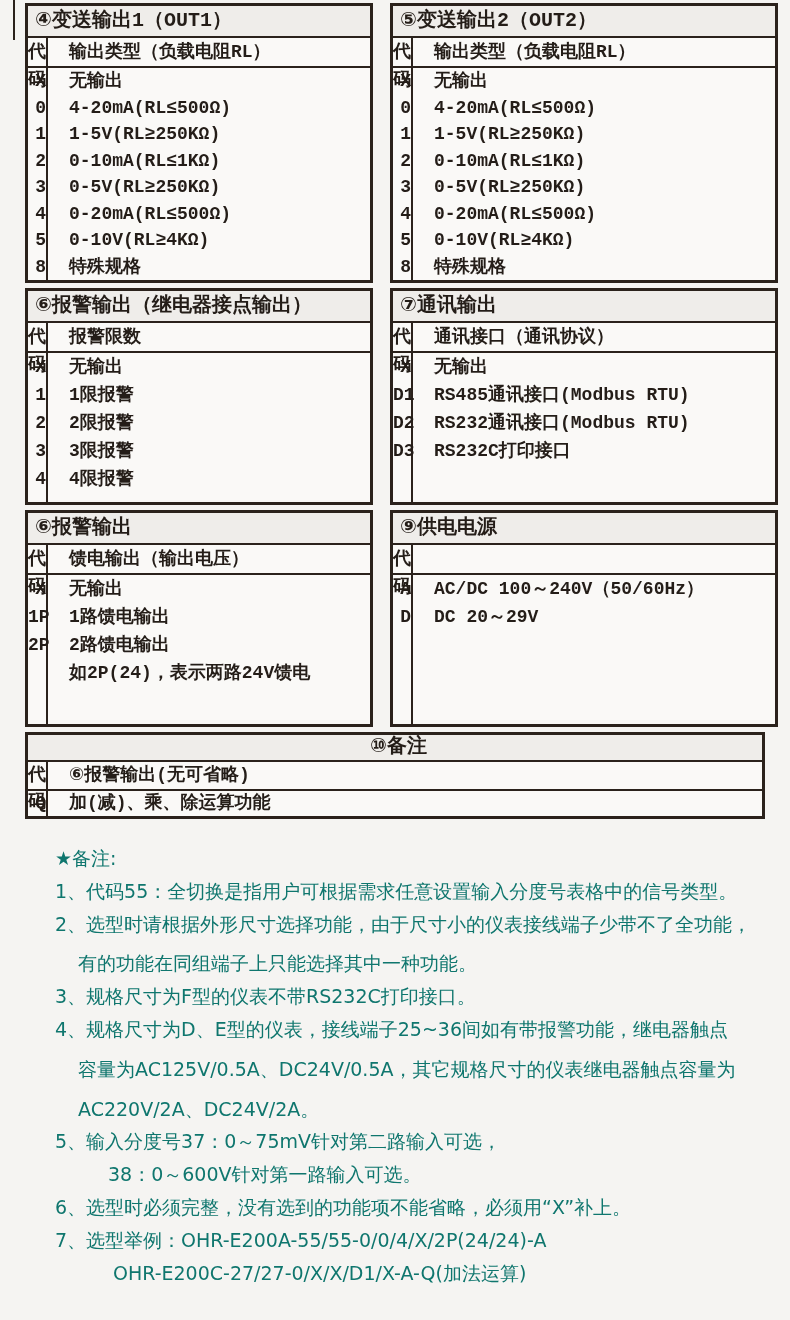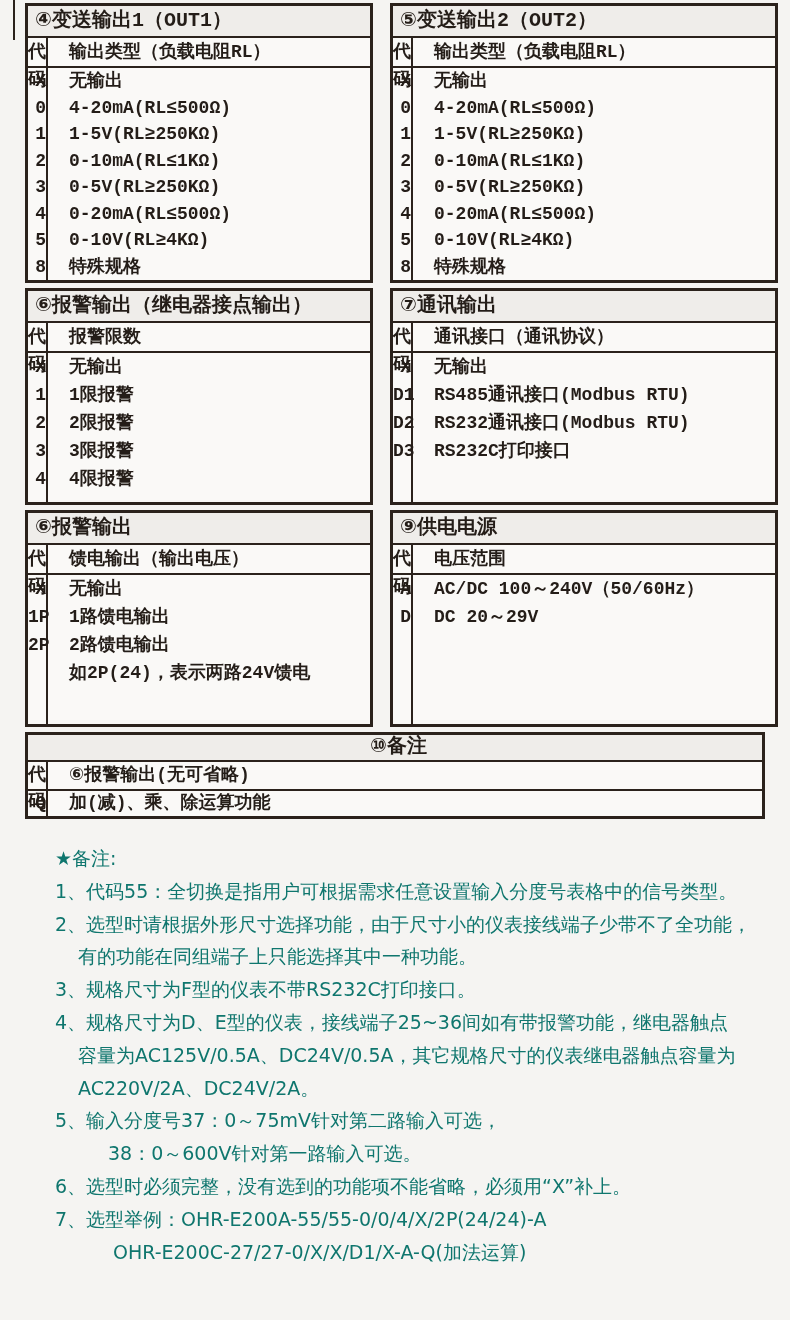--- a/index.html
+++ b/index.html
@@ -51,21 +51,21 @@
   .full .thead{height:27px;}
   .full .thead .code,.full .thead .desc{line-height:27px;}
   .full .trow .code,.full .trow .desc{line-height:25px;}
   .notes{
     position:absolute;left:30px;top:842px;width:745px;
     font-size:19px;line-height:32.8px;
     color:#0f766e;
     font-family:"DejaVu Sans","Liberation Sans",sans-serif;
   }
   .nl{padding-left:25px;white-space:nowrap;overflow:visible;}
-  .nl.c1{padding-left:48px;}
+  .nl.c1{padding-left:48px;margin-top:7px;}
   .nl.c2{padding-left:78px;}
   .nl.c3{padding-left:83px;}
 </style>
 </head>
 <body>
 
 <div class="edge-artifact"></div>
 
 <div class="tables">
 
@@ -254,21 +254,20 @@
         <div class="trow fill">
             <div class="code"></div>
             <div class="desc"></div>
           </div>
       </div>
     </div>
     <div class="sec">
       <div class="sec-title">⑨供电电源</div>
       <div class="thead">
         <div class="code">代码</div>
-        <div class="desc">电压范围</div>
       </div>
       <div class="tbody">
         <div class="trow">
             <div class="code">A</div>
             <div class="desc">AC/DC 100～240V（50/60Hz）</div>
           </div>
         <div class="trow">
             <div class="code">D</div>
             <div class="desc">DC 20～29V</div>
           </div>

